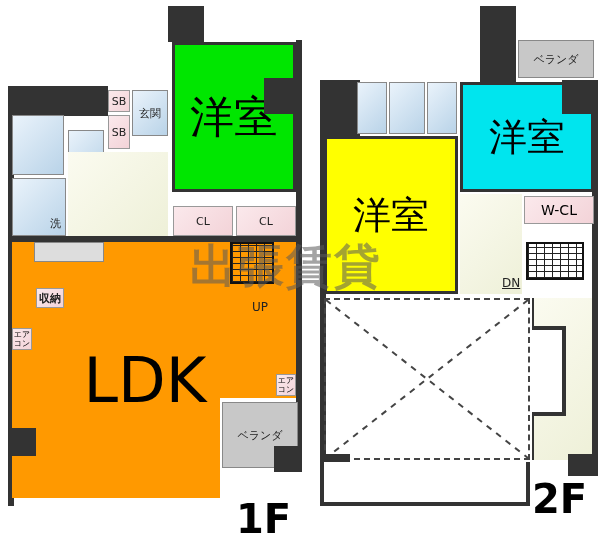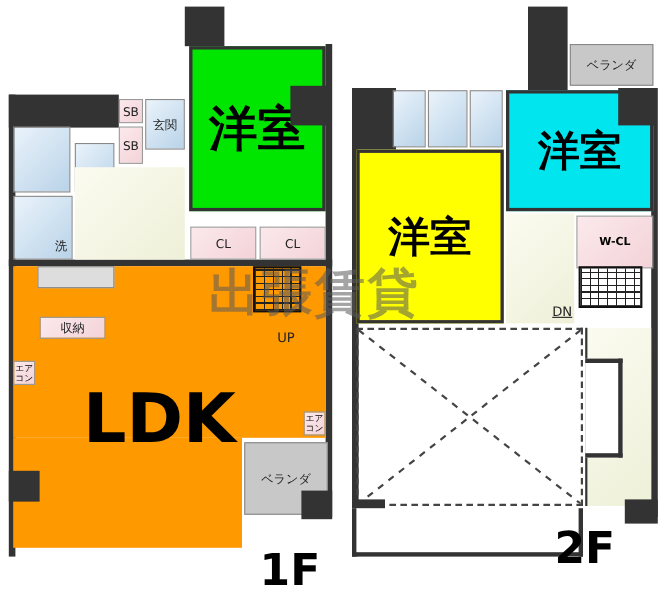--- a/index.html
+++ b/index.html
@@ -1,19 +1,19 @@
 <!DOCTYPE html>
 <html><head>
 <meta charset="utf-8">
 <style>
   html,body{margin:0;padding:0;background:#fff;}
   body{width:604px;height:535px;position:relative;overflow:hidden;font-family:"DejaVu Sans",sans-serif;}
   .abs{position:absolute;box-sizing:border-box;}
   .wall{background:#333;}
-  .room{display:flex;align-items:center;justify-content:center;color:#000;font-weight:bold;}
+  .room{display:flex;align-items:center;justify-content:center;color:#000;font-weight:normal;}
   .small{font-size:11px;font-weight:normal;color:#222;align-items:center;}
   .pink{background:linear-gradient(135deg,#fbe9ec,#f3d3d8);border:1px solid #999;}
   .wet{background:linear-gradient(135deg,#eaf3fb,#b9d3e8);border:1px solid #888;}
   .cream{background:linear-gradient(135deg,#fbfbf0,#eef0d8);}
   .gray{background:#c8c8c8;border:1px solid #888;}
   .floor-label{font-size:40px;font-weight:bold;color:#000;}
   .watermark{font-size:46px;font-weight:bold;color:rgba(90,90,90,0.55);letter-spacing:2px;white-space:nowrap;margin-left:10px;}
   .stairs{background:
      repeating-linear-gradient(0deg,#222 0 1px,transparent 1px 6px),
      repeating-linear-gradient(90deg,#222 0 1px,transparent 1px 8px);border:2px solid #111;}
@@ -58,21 +58,21 @@
     <span>洗</span>
   </div>
   <div class="abs cream" style="left:68px;top:152px;width:100px;height:84px;"></div>
 
   <div class="abs" style="left:12px;top:242px;width:284px;height:156px;background:#ff9900;"></div>
   <div class="abs" style="left:12px;top:398px;width:208px;height:100px;background:#ff9900;"></div>
   <div class="abs room" style="left:60px;top:340px;width:170px;height:80px;font-size:62px;">
     <span>LDK</span>
   </div>
   <div class="abs" style="left:34px;top:242px;width:70px;height:20px;background:#ddd;border:1px solid #888;"></div>
-  <div class="abs room pink small" style="left:36px;top:288px;width:60px;height:20px;">
+  <div class="abs room pink small" style="left:36px;top:288px;width:28px;height:20px;font-weight:bold;">
     <span>収納</span>
   </div>
   <div class="abs room pink" style="left:12px;top:328px;width:20px;height:22px;font-size:8px;font-weight:normal;white-space:pre;line-height:9px;">
     <span>エア
 コン</span>
   </div>
   <div class="abs room pink" style="left:276px;top:374px;width:20px;height:22px;font-size:8px;font-weight:normal;white-space:pre;line-height:9px;">
     <span>エア
 コン</span>
   </div>
@@ -107,41 +107,41 @@
   <div class="abs room" style="left:460px;top:82px;width:134px;height:110px;background:#00e5ee;border:3px solid #333;font-size:38px;">
     <span>洋室</span>
   </div>
   <div class="abs wall" style="left:562px;top:80px;width:34px;height:34px;"></div>
 
   <div class="abs room" style="left:324px;top:136px;width:134px;height:158px;background:#ffff00;border:3px solid #333;font-size:38px;">
     <span>洋室</span>
   </div>
 
   <div class="abs cream" style="left:460px;top:194px;width:62px;height:100px;"></div>
-  <div class="abs room pink" style="left:524px;top:196px;width:70px;height:48px;font-size:10px;text-align:center;">
+  <div class="abs room pink" style="left:524px;top:196px;width:70px;height:28px;font-size:14px;text-align:center;">
     <span>W-CL</span>
   </div>
   <div class="abs stairs" style="left:526px;top:242px;width:58px;height:38px;"></div>
   <div class="abs small" style="left:502px;top:276px;font-size:12px;text-decoration:underline;">
     <span>DN</span>
   </div>
 
   <div class="abs dash" style="left:324px;top:298px;width:206px;height:162px;">
     <svg width="202" height="158" style="position:absolute;left:0;top:0;">
       <line x1="0" y1="0" x2="202" y2="158" stroke="#444" stroke-width="2" stroke-dasharray="6,6"></line>
       <line x1="202" y1="0" x2="0" y2="158" stroke="#444" stroke-width="2" stroke-dasharray="6,6"></line>
     </svg>
   </div>
   <div class="abs cream" style="left:532px;top:298px;width:60px;height:162px;border-left:2px solid #333;"></div>
   <div class="abs" style="left:532px;top:326px;width:34px;height:90px;background:#fff;border:4px solid #333;border-left:none;"></div>
 
   <div class="abs wall" style="left:320px;top:454px;width:30px;height:22px;"></div>
   <div class="abs wall" style="left:568px;top:454px;width:30px;height:22px;"></div>
   <div class="abs" style="left:320px;top:462px;width:210px;height:44px;border:4px solid #333;border-top:none;background:#fff;"></div>
 
-  <div class="abs floor-label" style="left:504px;top:476px;">
+  <div class="abs floor-label" style="left:532px;top:476px;">
     <span>2F</span>
   </div>
 </div>
 
 <div class="abs watermark" style="left:180px;top:236px;">
   <span>出張賃貸</span>
 </div>
 
 </body></html>

